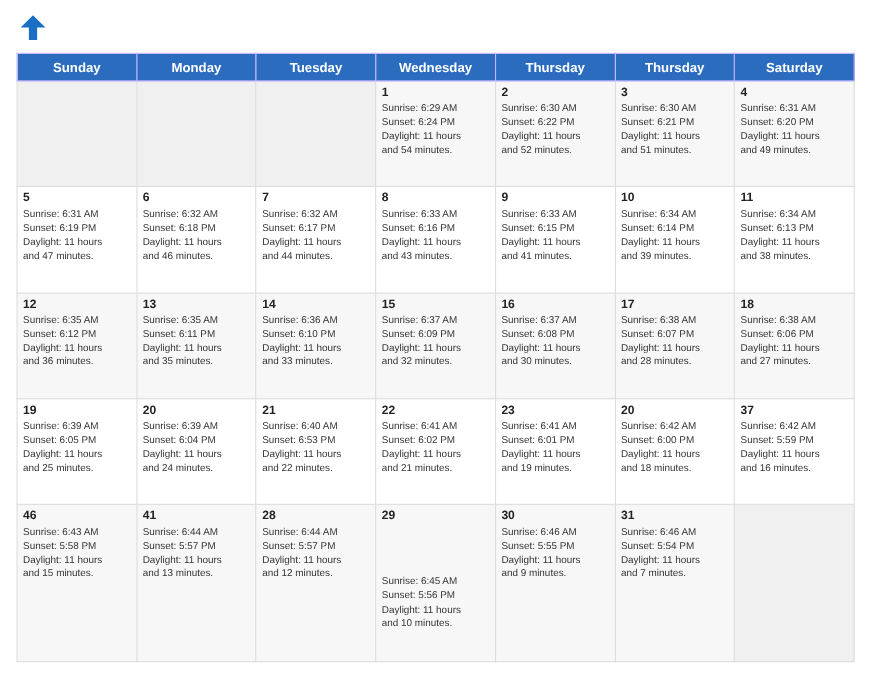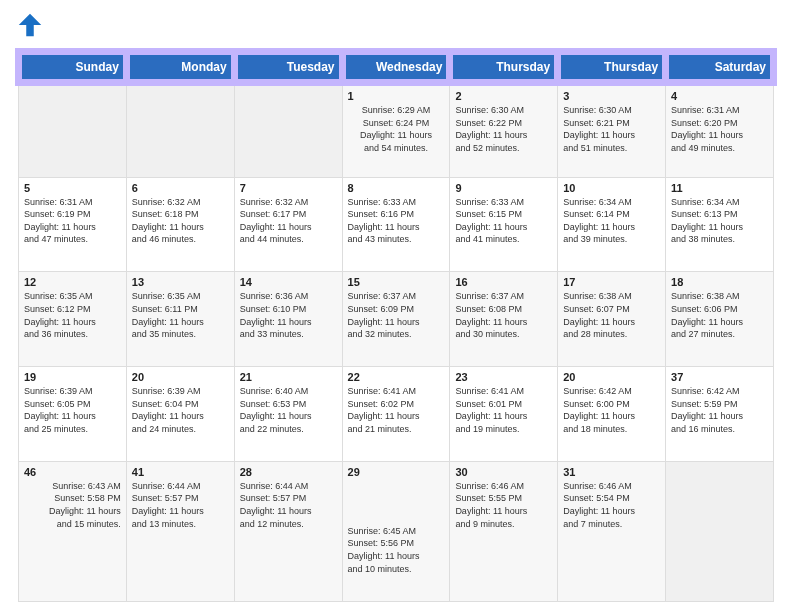--- a/index.html
+++ b/index.html
@@ -58,22 +58,22 @@
       border-collapse: collapse;
       width: 100%;
       table-layout: fixed;
     }
     .calendar thead th {
       background-color: #2b6cbf;
       color: #fff;
       font-size: 12px;
       font-weight: bold;
       padding: 5px 4px;
-      text-align: right;
-      border: 7px solid #c4b5fd;
+      text-align: center;
+      border: 1px solid #c4b5fd;
     }
     .calendar tbody tr {
       border-bottom: 1px solid #ccc;
     }
     .calendar tbody td {
       vertical-align: top;
       padding: 4px 5px;
       font-size: 9.5px;
       color: #222;
       border: 1px solid #ddd;
@@ -129,21 +129,21 @@
           <th>Saturday</th>
         </tr>
     </thead>
     <tbody>
     <tr>
           <td class="empty-cell"></td>
           <td class="empty-cell"></td>
           <td class="empty-cell"></td>
           <td>
             <div class="day-number">1</div>
-            <div class="day-info" style="white-space: pre-line; text-align: center;">Sunrise: 6:29 AM
+            <div class="day-info" style="white-space: pre-line;">Sunrise: 6:29 AM
 Sunset: 6:24 PM
 Daylight: 11 hours
 and 54 minutes.</div>
           </td>
           <td>
             <div class="day-number">2</div>
             <div class="day-info" style="white-space: pre-line;">Sunrise: 6:30 AM
 Sunset: 6:22 PM
 Daylight: 11 hours
 and 52 minutes.</div>
@@ -312,21 +312,21 @@
             <div class="day-number">37</div>
             <div class="day-info" style="white-space: pre-line;">Sunrise: 6:42 AM
 Sunset: 5:59 PM
 Daylight: 11 hours
 and 16 minutes.</div>
           </td>
         </tr>
         <tr>
           <td>
             <div class="day-number">46</div>
-            <div class="day-info" style="white-space: pre-line; text-align: right;">Sunrise: 6:43 AM
+            <div class="day-info" style="white-space: pre-line;">Sunrise: 6:43 AM
 Sunset: 5:58 PM
 Daylight: 11 hours
 and 15 minutes.</div>
           </td>
           <td>
             <div class="day-number">41</div>
             <div class="day-info" style="white-space: pre-line;">Sunrise: 6:44 AM
 Sunset: 5:57 PM
 Daylight: 11 hours
 and 13 minutes.</div>

